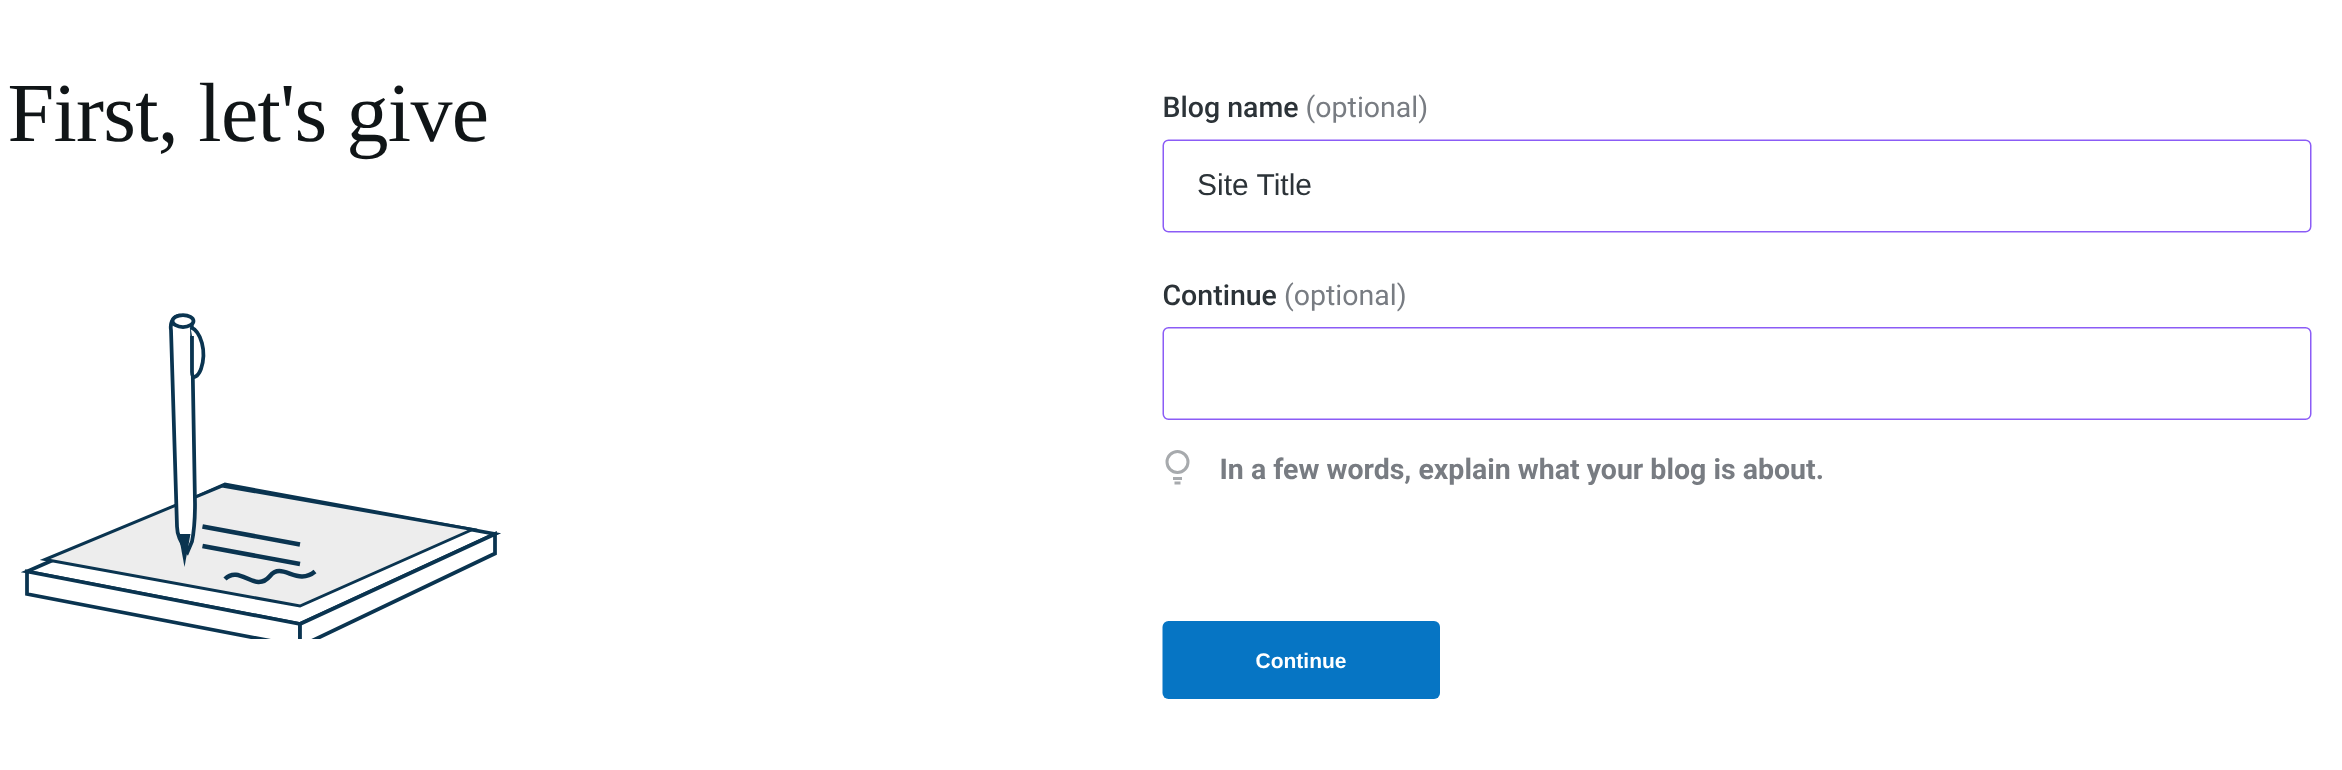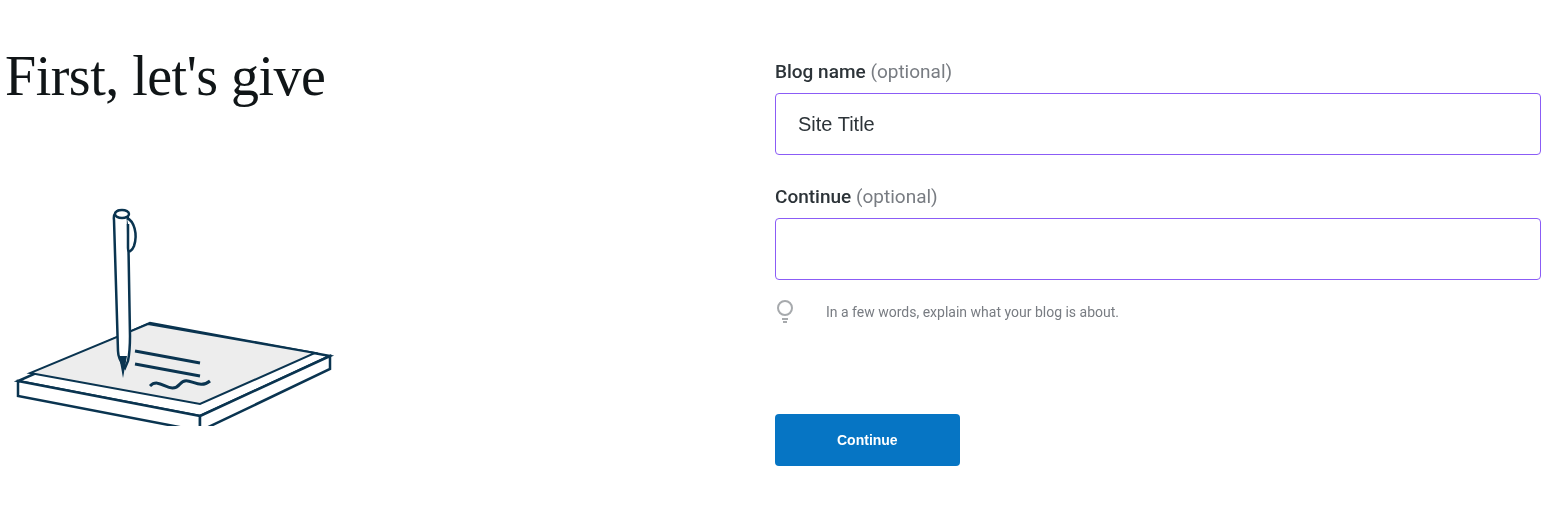--- a/index.html
+++ b/index.html
@@ -62,24 +62,25 @@
       border: 1px solid #8b5cf6;
       border-radius: 4px;
       padding: 0 22px;
       font-size: 20px;
       color: #2c3338;
       background: #ffffff;
     }
     .hint-row {
       display: flex;
       align-items: center;
-      gap: 31px;
+      gap: 18px;
       margin-top: 20px;
       color: #787c82;
-      font-size: 14px;
+      font-size: 19px;
+      font-weight: bold;
     }
     .hint-icon {
       width: 20px;
       height: 24px;
       flex-shrink: 0;
     }
     .continue-button {
       margin-top: 60px;
       background: #0675c4;
       color: #ffffff;

